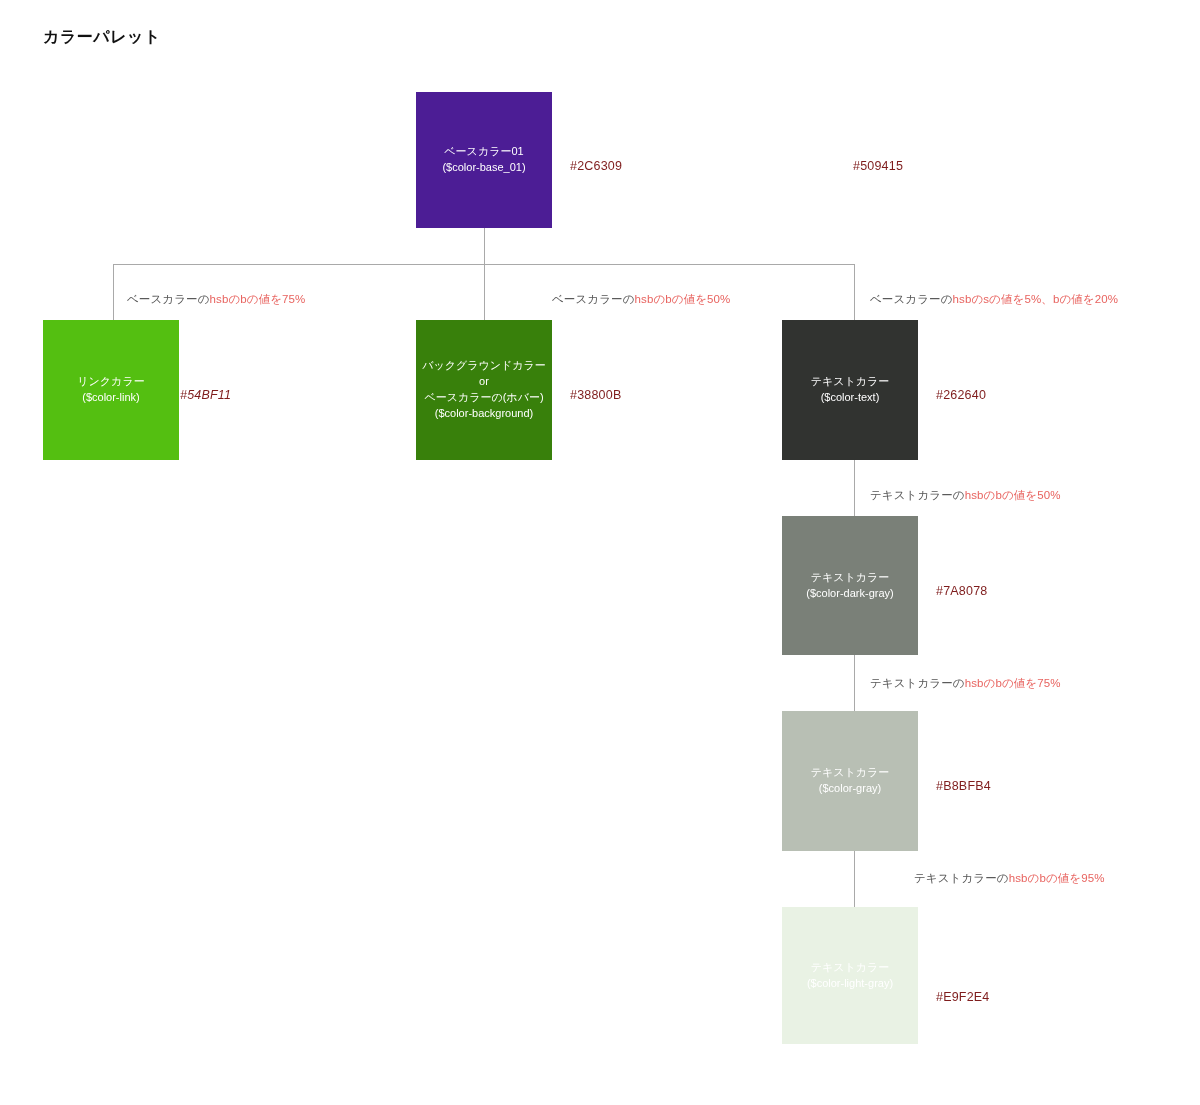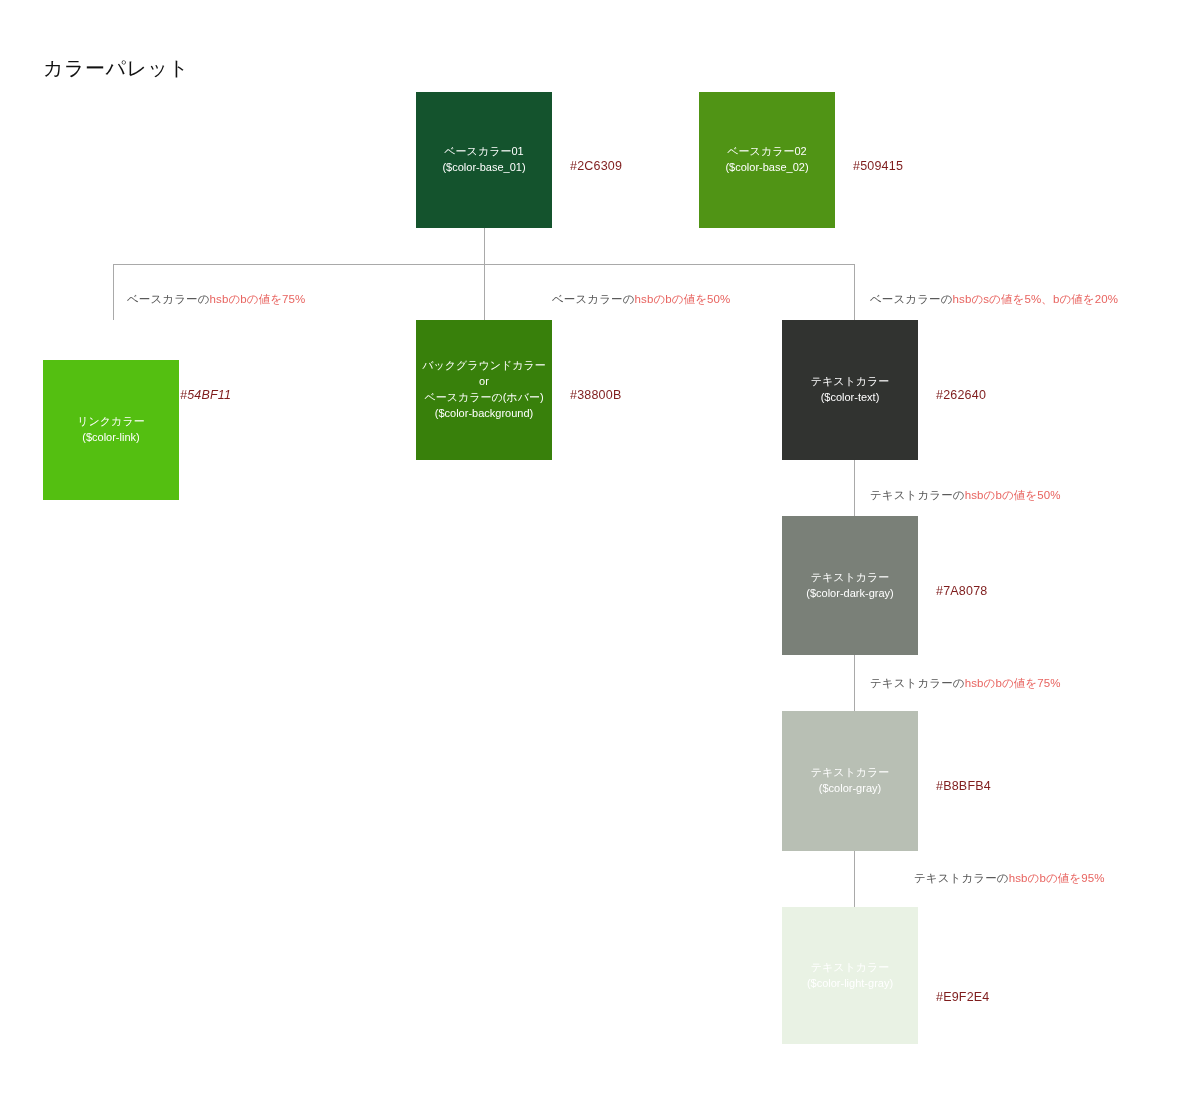--- a/index.html
+++ b/index.html
@@ -21,26 +21,25 @@
     left: 0;
     top: 0;
     width: 1200px;
     height: 1105px;
   }
 
   .page-title {
     position: absolute;
     left: 43px;
     top: 27px;
-    font-size: 20px;
-    font-weight: normal;
+    font-size: 16px;
+    font-weight: bold;
     color: #111111;
     letter-spacing: 0.5px;
     white-space: nowrap;
-    margin-top: 28px;
   }
 
   
   .line {
     position: absolute;
     background: #a9a9a9;
   }
   .line.v { width: 1px; }
   .line.h { height: 1px; }
 
@@ -97,43 +96,39 @@
   <div class="line v" style="left:484px; top:264px; height:56px;"></div>
 
   <div class="line v" style="left:854px; top:264px; height:56px;"></div>
 
   <div class="line v" style="left:854px; top:460px; height:56px;"></div>
 
   <div class="line v" style="left:854px; top:655px; height:56px;"></div>
 
   <div class="line v" style="left:854px; top:851px; height:56px;"></div>
 
-  <div class="swatch" style="left:416px; top:92px; width:136px; height:136px; background:#14532d;">
+  <div class="swatch" style="left:416px; top:92px; width:136px; height:136px; background:#4c1d95;">
     <span class="swatch-label">ベースカラー01
 ($color-base_01)</span>
   </div>
   <div class="hex" style="left:570px; top:159px;">#2C6309</div>
 
-  <div class="swatch" style="left:699px; top:92px; width:136px; height:136px; background:#509415;">
-    <span class="swatch-label">ベースカラー02
-($color-base_02)</span>
-  </div>
   <div class="hex" style="left:853px; top:159px;">#509415</div>
 
   <div class="annotation" style="left:127px; top:292px;">
     <span>ベースカラーの</span><span class="accent">hsbのbの値を75%</span>
   </div>
   <div class="annotation" style="left:512px; top:292px;margin-left:40px;">
     <span>ベースカラーの</span><span class="accent">hsbのbの値を50%</span>
   </div>
   <div class="annotation" style="left:870px; top:292px;">
     <span>ベースカラーの</span><span class="accent">hsbのsの値を5%、bの値を20%</span>
   </div>
 
-  <div class="swatch" style="left:43px; top:320px; width:136px; height:140px; background:#54BF11;margin-top:40px;">
+  <div class="swatch" style="left:43px; top:320px; width:136px; height:140px; background:#54BF11;">
     <span class="swatch-label">リンクカラー
 ($color-link)</span>
   </div>
   <div class="hex" style="left:180px; top:388px;font-style:italic;">#54BF11</div>
 
   <div class="swatch" style="left:416px; top:320px; width:136px; height:140px; background:#38800B;">
     <span class="swatch-label">バックグラウンドカラー
 or
 ベースカラーの(ホバー)
 ($color-background)</span>

